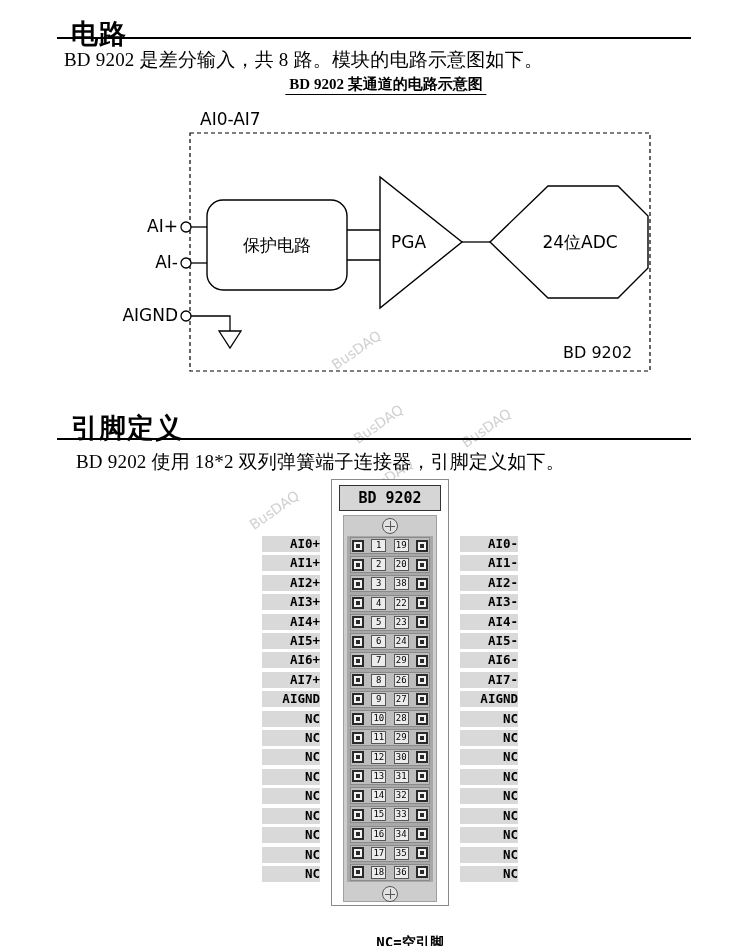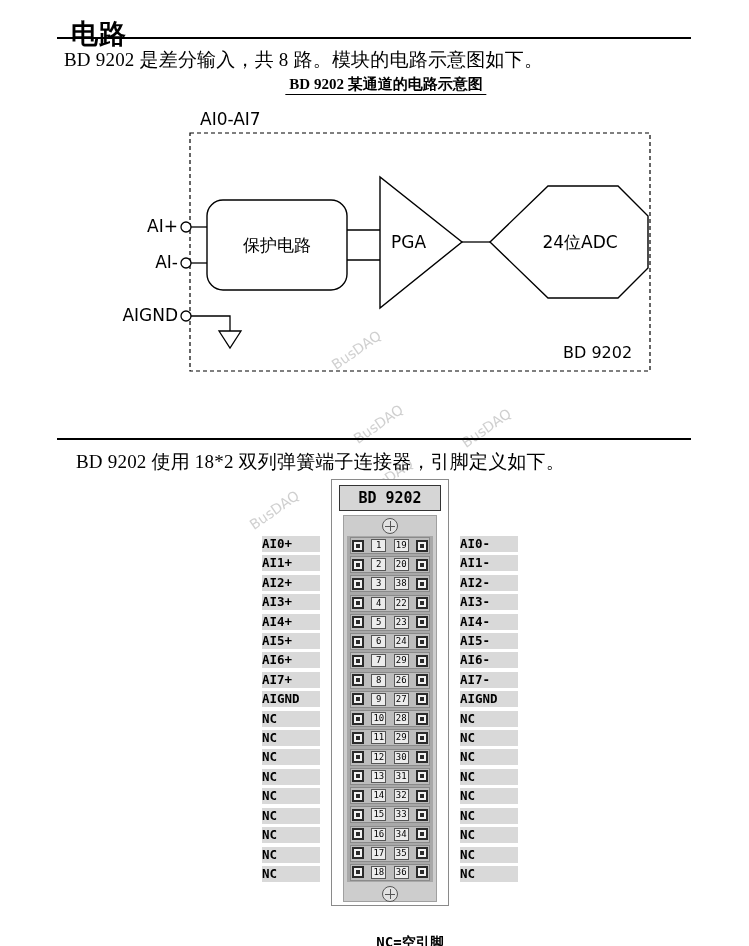--- a/index.html
+++ b/index.html
@@ -51,21 +51,21 @@
   .t-sq{width:12px;height:12px;background:#f2f2f2;border:2px solid #2a2a2a;position:relative;}
   .t-sq::after{content:"";position:absolute;left:2px;top:2px;width:4px;height:4px;background:#2a2a2a;}
   .t-num{width:15px;height:13px;background:#ececec;border:1px solid #555;
          font-family:"DejaVu Sans Mono",monospace;font-size:9px;line-height:11px;text-align:center;}
   .pin-col{position:absolute;top:536px;height:346px;display:flex;
            flex-direction:column;justify-content:space-between;}
   .pin-col.left{left:262px;width:58px;}
   .pin-col.right{left:460px;width:58px;border-radius:15px;}
   .pin-label{height:16px;background:#d9d9d9;color:#000;
              font-family:"DejaVu Sans Mono",monospace;font-weight:bold;
-             font-size:12.5px;line-height:16px;text-align:left;}
+             font-size:12.5px;line-height:16px;text-align:right;}
   .nc-note{position:absolute;left:410px;top:914px;transform:translateX(-50%);
            font-family:"DejaVu Sans Mono",monospace;font-weight:bold;font-size:14px;
            border-bottom:1.5px solid #000;padding:0 7px 2px;white-space:nowrap;margin-top:20px;}
 </style>
 </head>
 <body>
 
 <div class="page">
 
   <span class="watermark" style="left:328px;top:342px;">BusDAQ</span>
@@ -106,20 +106,21 @@
     <text x="291" y="143" class="lbl">PGA</text>
 
     <line x1="362" y1="137" x2="390" y2="137" class="wire"></line>
 
     <polygon points="390,137 448,81 518,81 548,111 548,163 518,193 448,193" class="box"></polygon>
     <text x="480" y="143" text-anchor="middle" class="lbl">24位ADC</text>
 
     <text x="463" y="253" class="lbl small">BD 9202</text>
   </svg>
 
+  <h1 class="h1" style="left:57px;top:396px;">引脚定义</h1>
   <div class="rule" style="left:57px;top:438px;width:634px;"></div>
   <p class="para" style="left:76px;top:449px;">BD 9202 使用 18*2 双列弹簧端子连接器，引脚定义如下。</p>
 
   <div class="shell"></div>
   <div class="conn-header">BD 9202</div>
   <div class="panel"></div>
   <div class="screw" style="left:382px;top:518px;"></div>
   <div class="screw" style="left:382px;top:886px;"></div>
 
   <div class="pin-col left">

